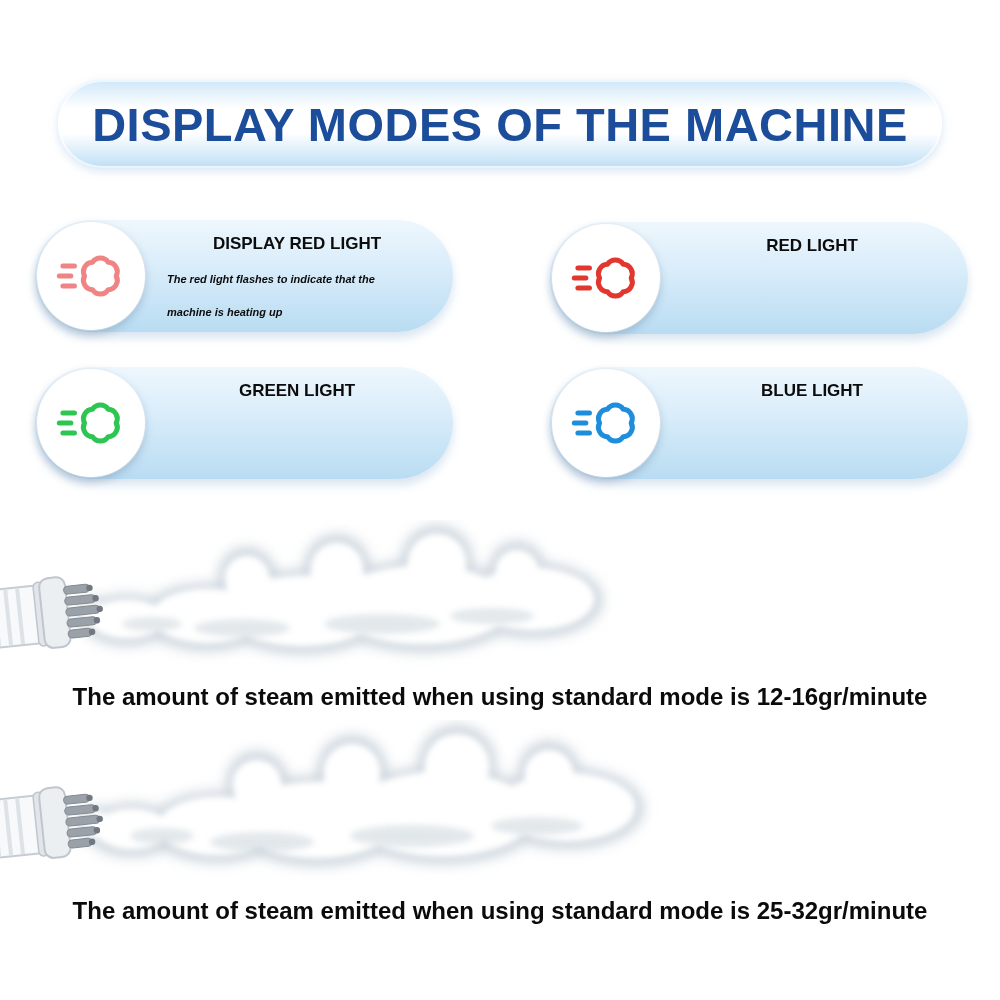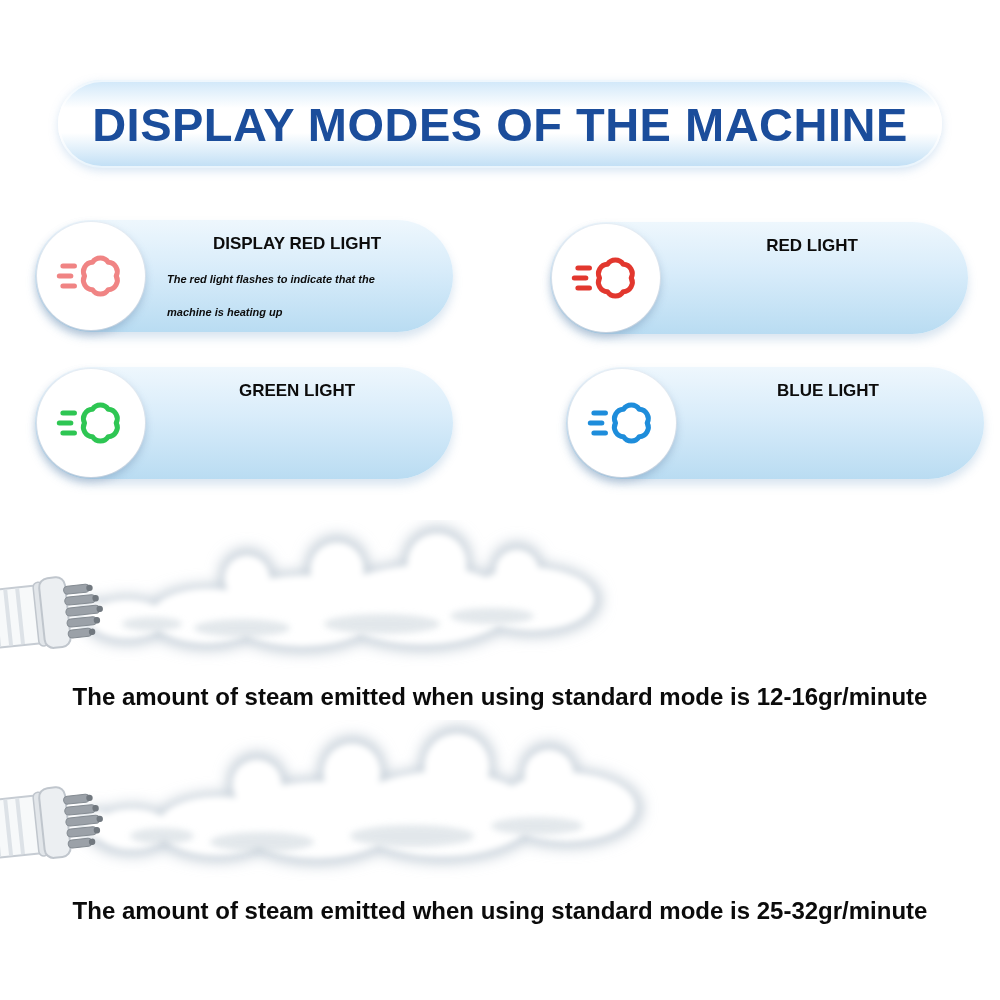--- a/index.html
+++ b/index.html
@@ -17,21 +17,21 @@
 
   
   .mode-card{
     position:absolute;width:418px;height:112px;border-radius:56px;
     background:linear-gradient(180deg,#eef7fd 0%,#d8ecfa 45%,#b9dcf2 100%);
     box-shadow:0 6px 10px rgba(120,160,200,.28);
   }
   .card-0{left:35px;top:220px;}
   .card-1{left:550px;top:222px;}
   .card-2{left:35px;top:367px;}
-  .card-3{left:566px;top:367px;}
+  .card-3{left:550px;top:367px;}
   .icon-circle{
     position:absolute;left:2px;top:2px;width:108px;height:108px;border-radius:50%;
     background:#ffffff;box-shadow:0 4px 9px rgba(100,130,165,.4), 0 0 0 1px #eef4f9;
     display:flex;align-items:center;justify-content:center;
   }
   .steam-icon{width:72px;height:72px;display:block;}
   .mode-body{position:absolute;left:118px;top:0;right:12px;height:100%;box-sizing:border-box;padding-top:13px;}
   .mode-title{font-size:17px;font-weight:700;color:#0c0c0c;text-align:center;line-height:22px;margin-bottom:8px;}
   .mode-desc{font-size:11px;font-weight:700;color:#0c0c0c;line-height:33px;padding-left:14px;max-width:250px;font-style:italic;}
 

